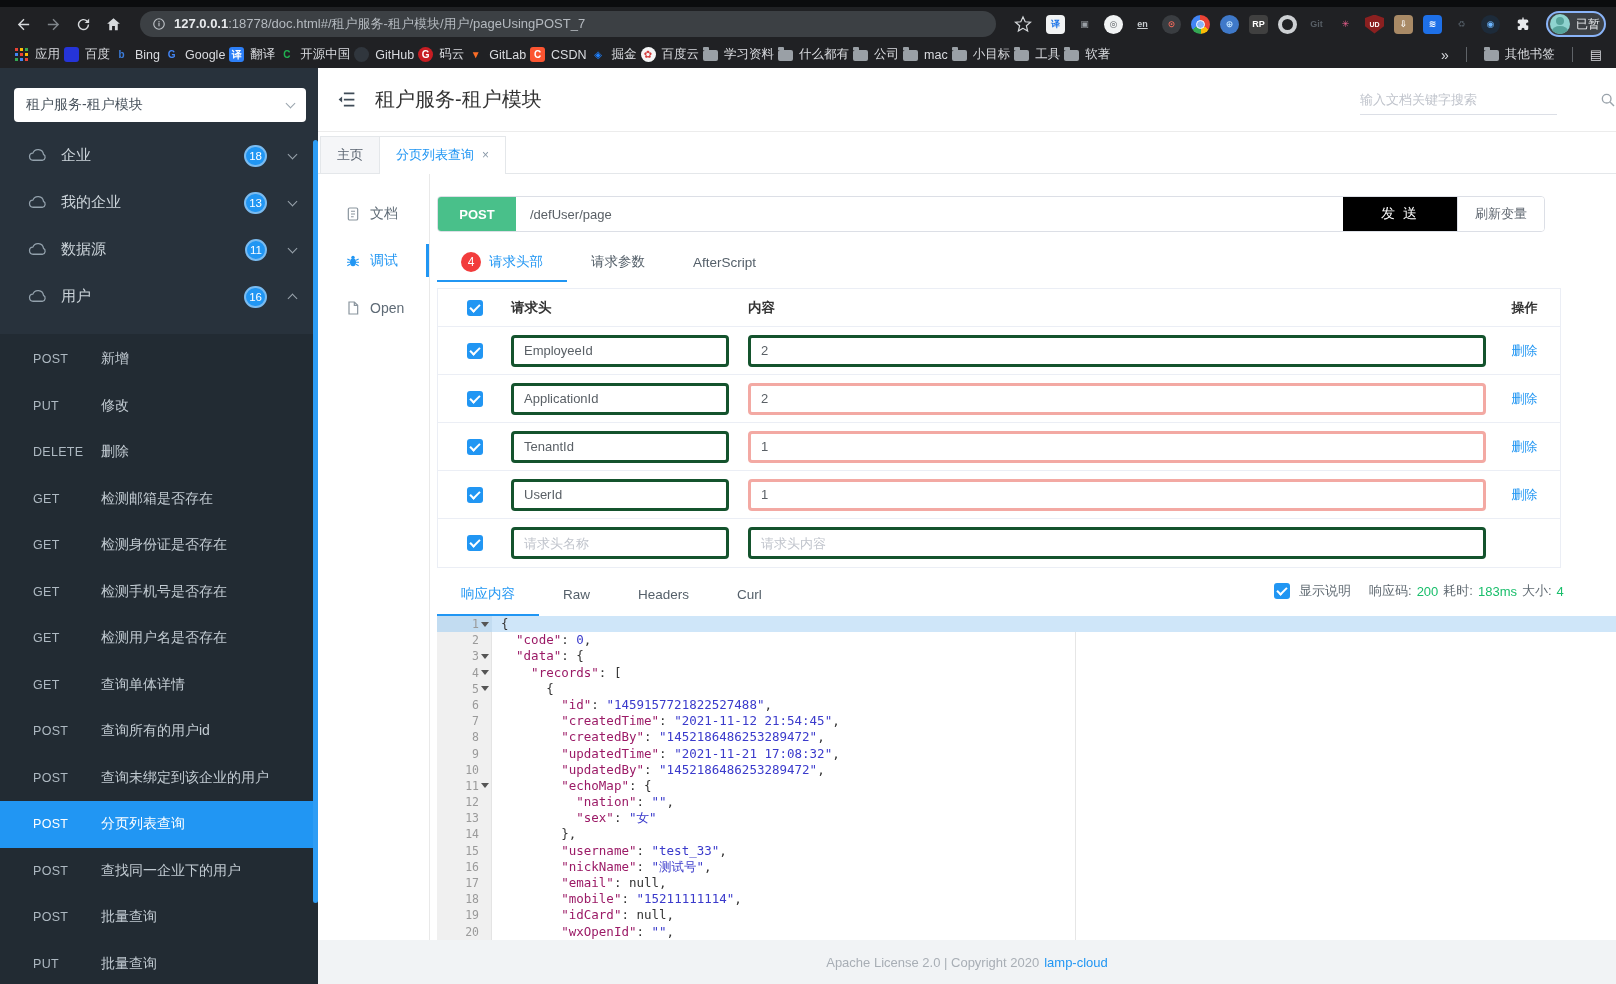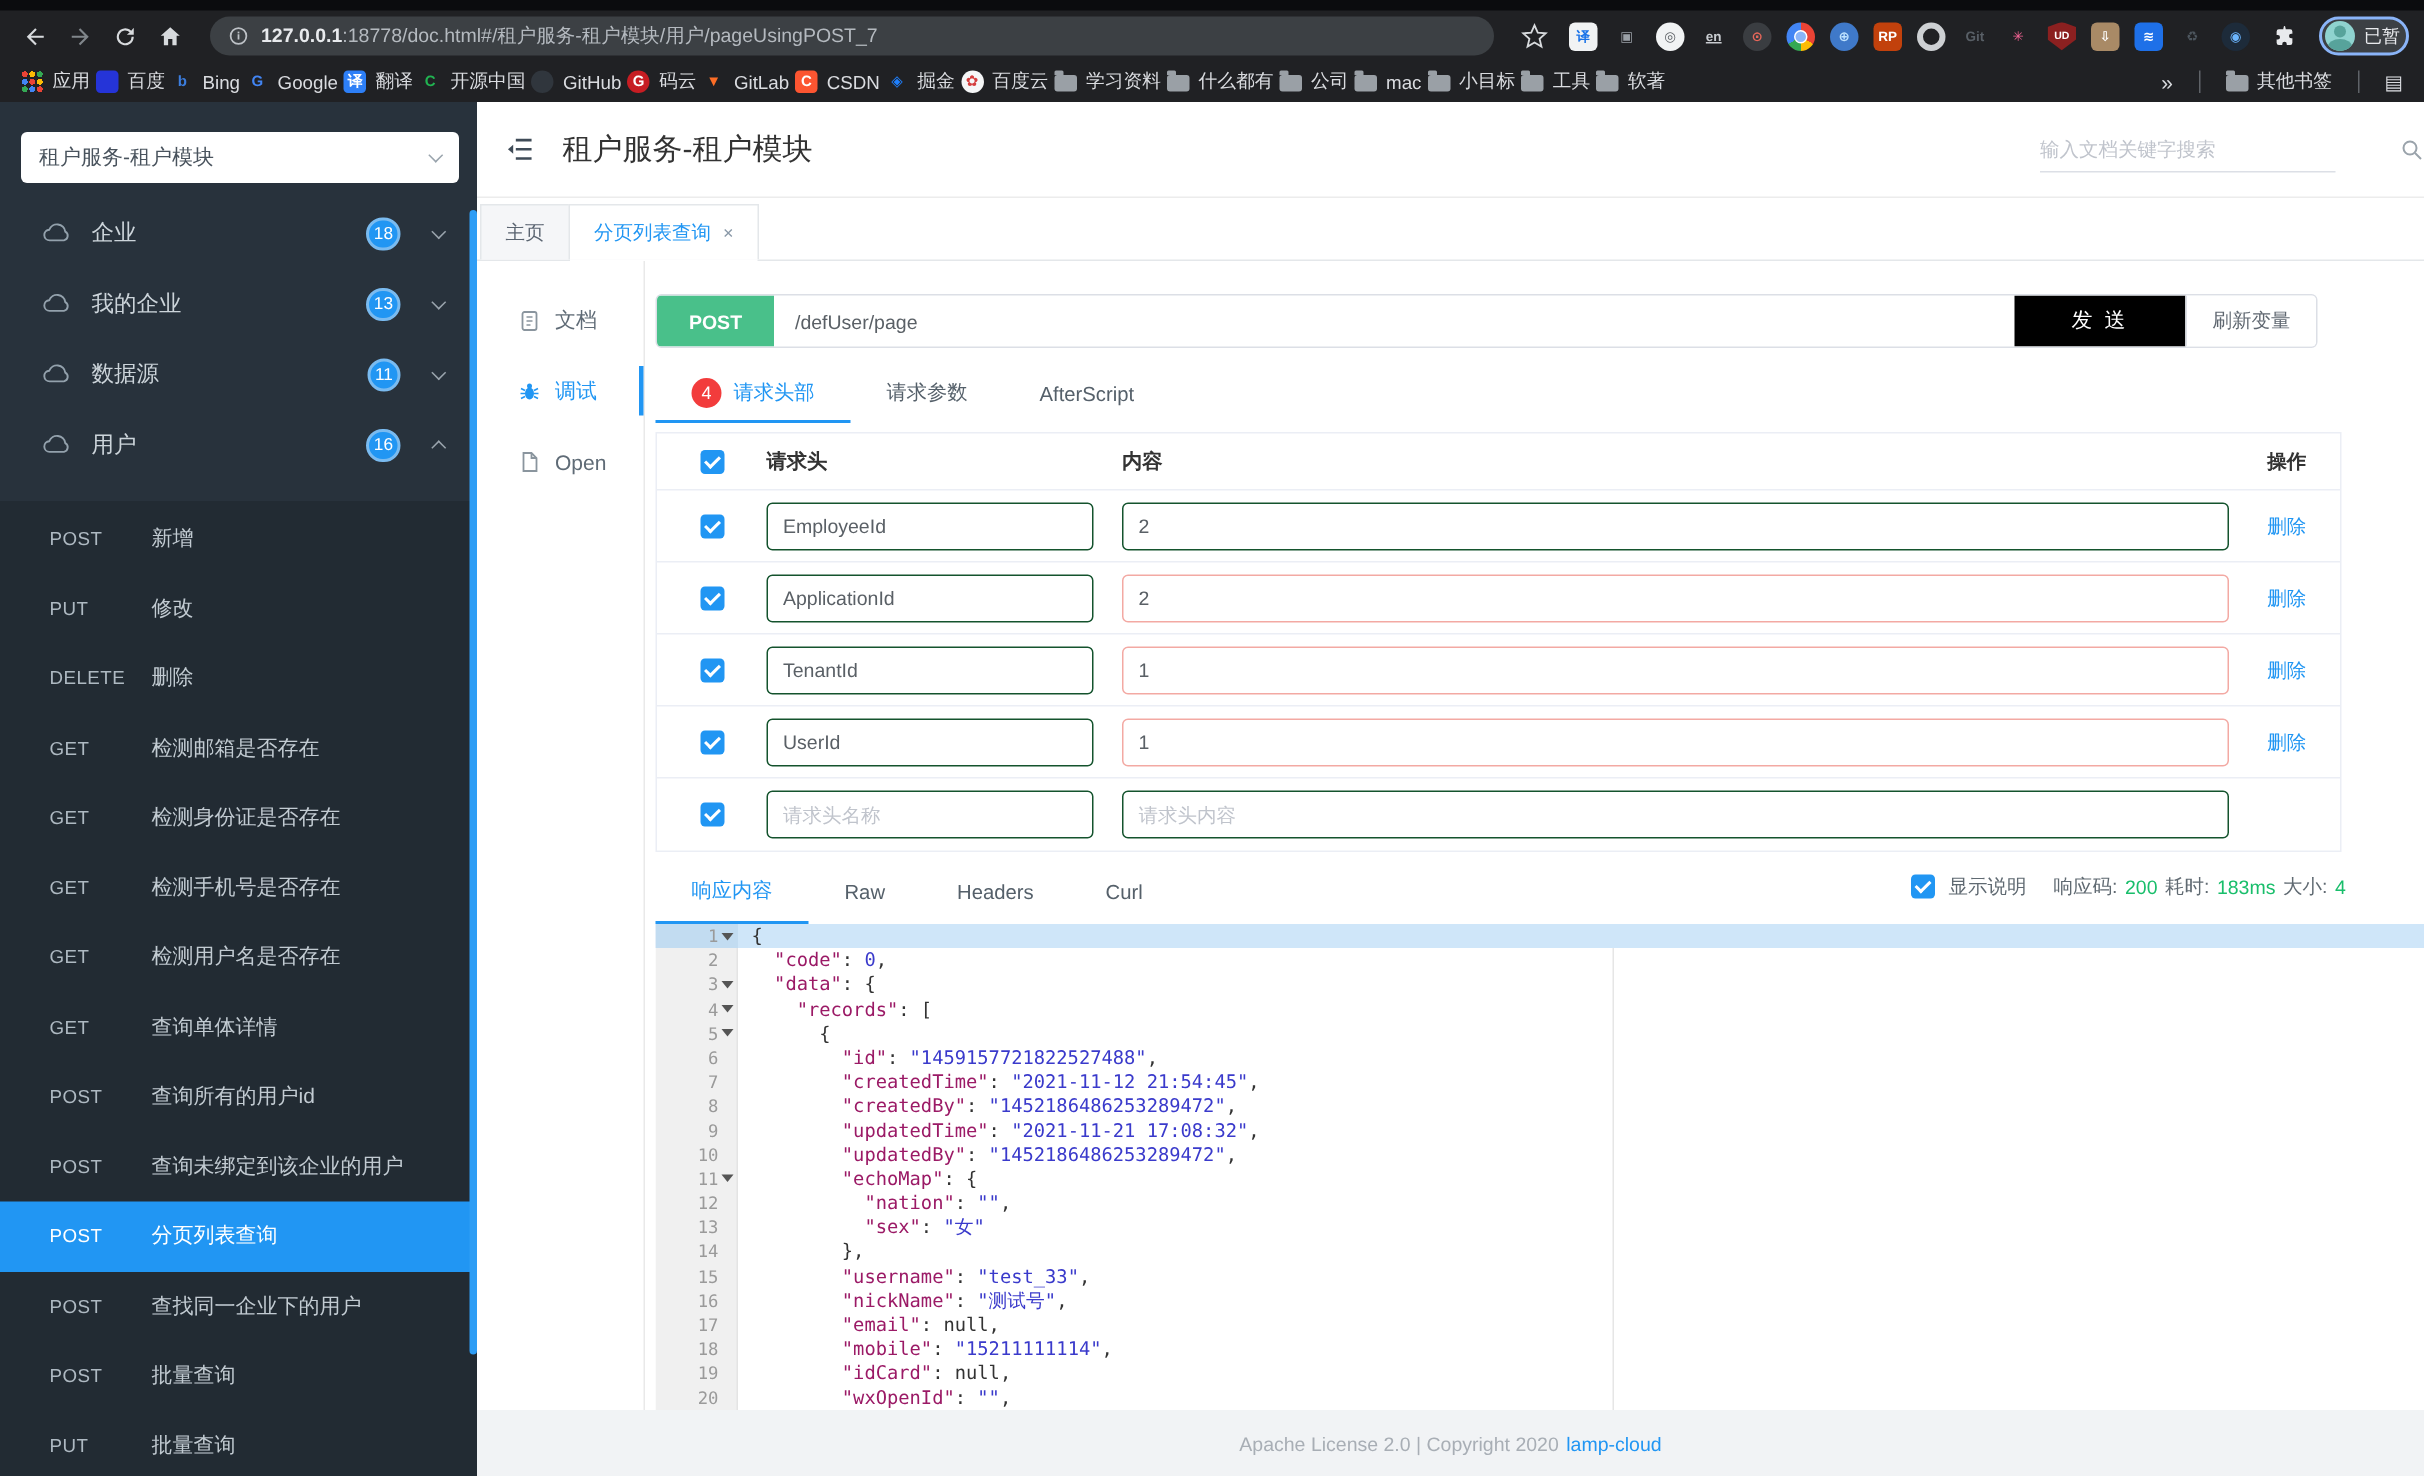--- a/index.html
+++ b/index.html
@@ -112,21 +112,21 @@
 .trow{display:flex;align-items:center;border-bottom:1px solid #ebeef5}
 .trow:last-child{border-bottom:none}
 .trow.head{height:38px;font-size:13.5px;color:#333;font-weight:bold}
 .trow.body{height:48px}
 .tc1{width:73px;display:flex;justify-content:center;flex:none}
 .tc2{width:227px;padding-right:9px;flex:none}
 .tc3{flex:1;padding:0 3px 0 10px;min-width:0}
 .tc4{width:71px;display:flex;justify-content:center;flex:none;font-size:13px}
 .cb{width:16px;height:16px;background:#2196f3;border-radius:3px;position:relative;display:inline-block;flex:none}
 .cb::after{content:'';position:absolute;left:5px;top:2px;width:4px;height:8px;border:solid #fff;border-width:0 2px 2px 0;transform:rotate(45deg)}
-input.cell{width:100%;height:32px;border:1px solid #14532d;border-radius:4px;padding:0 10px;font-size:13px;color:#5a6066;outline:none}
+input.cell{width:100%;height:32px;border:3px solid #14532d;border-radius:4px;padding:0 10px;font-size:13px;color:#5a6066;outline:none}
 input.cell::placeholder{color:#c0c4cc}
 input.cell.invalid{border-color:#f3a9a3}
 .del{color:#2196f3;visibility:hidden}
 .del.show{visibility:visible}
 
 
 .resptabs{position:absolute;left:119px;top:506px;height:42px;display:flex}
 .resptabs .rtab{font-size:13.5px}
 .respmeta{position:absolute;left:956px;top:514px;width:386px;display:flex;align-items:center;gap:5px;font-size:13px;color:#606a72;white-space:nowrap;overflow:hidden}
 .respmeta .cb{margin-right:4px}
@@ -208,21 +208,21 @@
             <span class="ext circle" style="background: rgb(241, 243, 244); color: rgb(95, 99, 104);">◎</span>
 
             <span class="ext plain" style="color: rgb(200, 204, 208); text-decoration: underline;">en</span>
 
             <span class="ext circle" style="background: rgb(58, 61, 65); color: rgb(232, 103, 90);">⊙</span>
 
             <span class="ext chrome-ball"></span>
 
             <span class="ext circle" style="background: rgb(63, 121, 201); color: rgb(191, 227, 255);">⊕</span>
 
-            <span class="ext square" style="background: #c2410c; color: rgb(255, 255, 255);">RP</span>
+            <span class="ext square" style="background: #404040; color: rgb(255, 255, 255);">RP</span>
 
             <span class="ext ring"></span>
 
             <span class="ext plain" style="color: rgb(88, 95, 102);">Git</span>
 
             <span class="ext plain" style="color: rgb(240, 98, 146);">✳</span>
 
             <span class="ext shield" style="background: rgb(139, 32, 32); color: rgb(255, 255, 255);">UD</span>
 
             <span class="ext square" style="background: rgb(169, 138, 102); color: rgb(255, 255, 255);">⇩</span>

